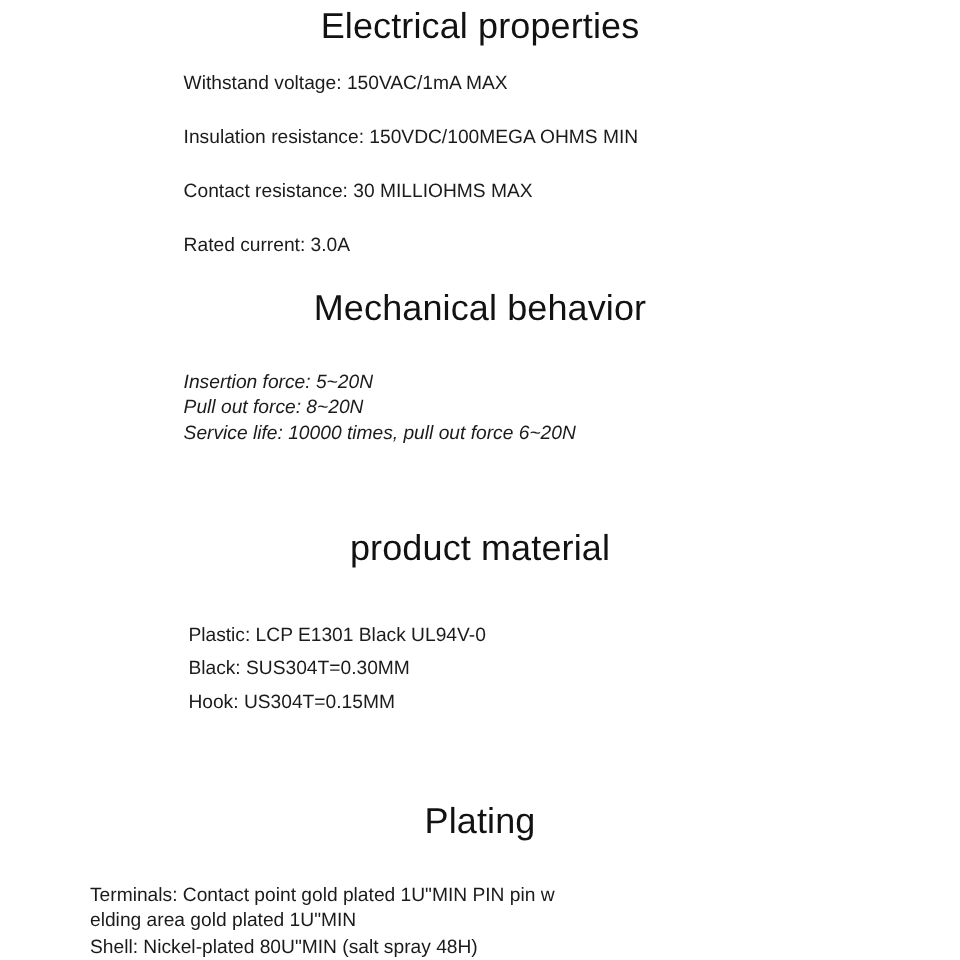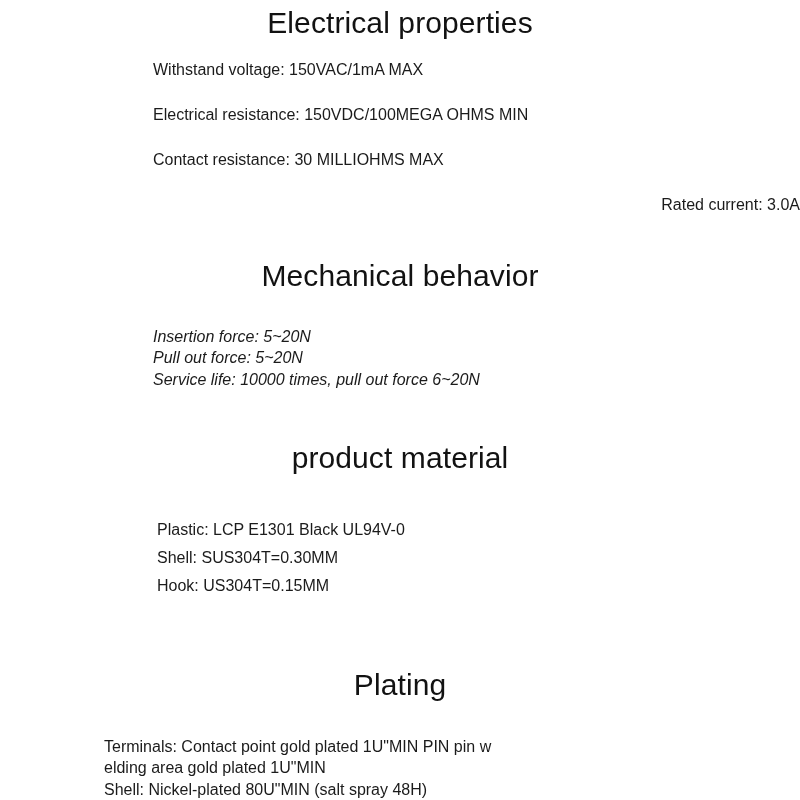--- a/index.html
+++ b/index.html
@@ -50,24 +50,24 @@
     margin: 0;
   }
   
   #sec-electrical { top: 6px; }
   #sec-electrical .heading { }
   #sec-electrical .body-block {
     margin-top: 22px;
     margin-left: 153px;
   }
   #sec-electrical .body-line { margin-bottom: 29px; }
-  #sec-electrical .body-line:last-child { margin-bottom: 0; text-align: right; }
+  #sec-electrical .body-line:last-child { margin-bottom: 0; }
 
   
-  #sec-mechanical { top: 259px; }
+  #sec-mechanical { top: 241px; }
   #sec-mechanical .body-block {
     margin-top: 36px;
     margin-left: 153px;
     font-style: italic;
   }
   #sec-mechanical .body-line { margin-bottom: 5.5px; }
   #sec-mechanical .body-line:last-child { margin-bottom: 12px; }
 
   
   #sec-material { top: 441px; }
@@ -75,54 +75,54 @@
     margin-top: 47px;
     margin-left: 157px;
   }
   #sec-material .body-line { margin-bottom: 5.5px; margin-top: 12px; }
   #sec-material .body-line:last-child { margin-bottom: 0; }
 
   
   #sec-plating { top: 668px; }
   #sec-plating .body-block {
     margin-top: 37px;
-    margin-left: 104px;
+    margin-left: 75px;
   }
   #sec-plating .body-line { margin-bottom: 5.5px; }
   #sec-plating .body-line:last-child { margin-bottom: 0; }
 </style>
 </head>
 <body>
 
 <div class="sheet">
 
   <section class="section" id="sec-electrical">
     <h2 class="heading">Electrical properties</h2>
     <ul class="body-block">
       <li class="body-line">Withstand voltage: 150VAC/1mA MAX</li>
-      <li class="body-line">Electrical resistance: 150VDC/100MEGA OHMS MIN</li>
+      <li class="body-line">Insulation resistance: 150VDC/100MEGA OHMS MIN</li>
       <li class="body-line">Contact resistance: 30 MILLIOHMS MAX</li>
       <li class="body-line">Rated current: 3.0A</li>
     </ul>
   </section>
 
   <section class="section" id="sec-mechanical">
     <h2 class="heading">Mechanical behavior</h2>
     <ul class="body-block">
       <li class="body-line">Insertion force: 5~20N</li>
-      <li class="body-line">Pull out force: 5~20N</li>
+      <li class="body-line">Pull out force: 8~20N</li>
       <li class="body-line">Service life: 10000 times, pull out force 6~20N</li>
     </ul>
   </section>
 
   <section class="section" id="sec-material">
     <h2 class="heading">product material</h2>
     <ul class="body-block">
       <li class="body-line">Plastic: LCP E1301 Black UL94V-0</li>
-      <li class="body-line">Shell: SUS304T=0.30MM</li>
+      <li class="body-line">Black: SUS304T=0.30MM</li>
       <li class="body-line">Hook: US304T=0.15MM</li>
     </ul>
   </section>
 
   <section class="section" id="sec-plating">
     <h2 class="heading">Plating</h2>
     <ul class="body-block">
       <li class="body-line">Terminals: Contact point gold plated 1U"MIN PIN pin w</li>
       <li class="body-line">elding area gold plated 1U"MIN</li>
       <li class="body-line">Shell: Nickel-plated 80U"MIN (salt spray 48H)</li>

